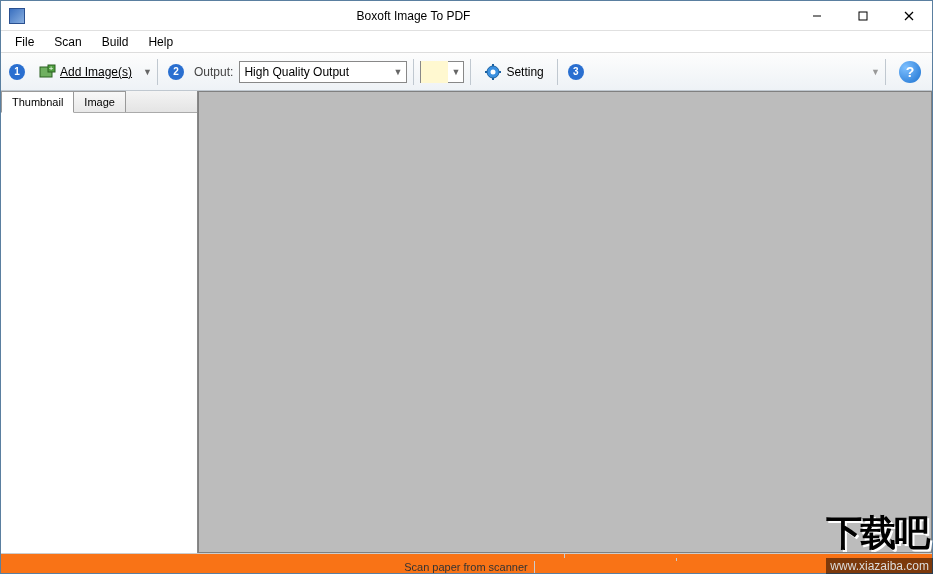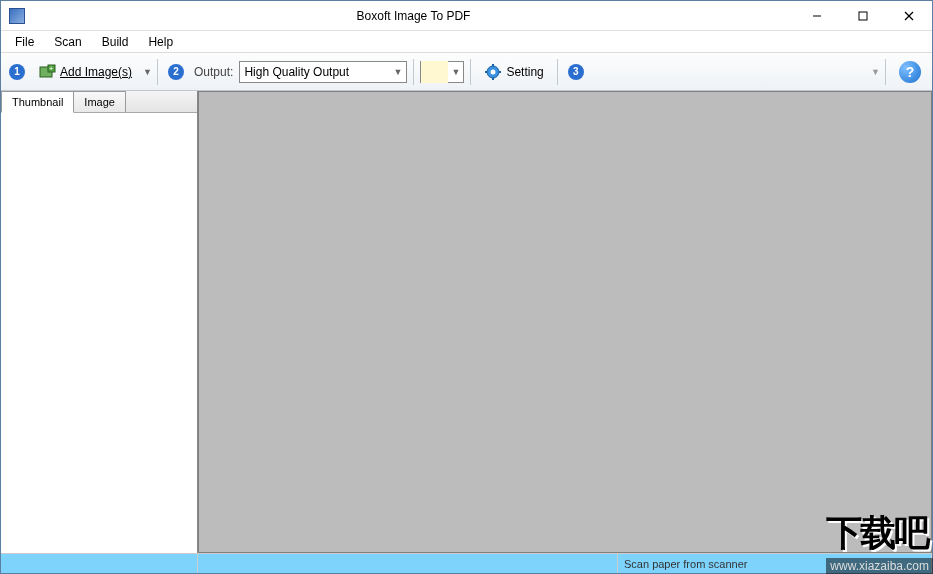--- a/index.html
+++ b/index.html
@@ -35,21 +35,21 @@
     
     .main { display: flex; height: calc(100% - 30px - 22px - 38px - 20px); }
     .left-panel { width: 197px; border-right: 1px solid #888; background: #fff; display: flex; flex-direction: column; }
     .tabs { display: flex; height: 22px; background: linear-gradient(#f4f4f4, #e4e4e4); border-bottom: 1px solid #aaa; font-size: 11px; }
     .tab { padding: 2px 10px; border: 1px solid #999; border-bottom: none; margin-right: -1px; cursor: pointer; background: linear-gradient(#f8f8f8, #e8e8e8); display: flex; align-items: center; }
     .tab.active { background: #fff; position: relative; z-index: 1; border-bottom: 1px solid #fff; margin-bottom: -1px; }
     .tab-content { flex: 1; background: #fff; }
     .preview { flex: 1; background: #bcbcbc; border: 1px solid #808080; margin: 0; }
 
     
-    .statusbar { height: 20px; background: #7dd3fc; border-top: 1px solid #ccc; display: flex; align-items: center; font-size: 11px; color: #333; }
+    .statusbar { height: 20px; background: #f97316; border-top: 1px solid #ccc; display: flex; align-items: center; font-size: 11px; color: #333; flex-direction: column; }
     .status-cell { border-right: 1px solid #ccc; height: 100%; display: flex; align-items: center; padding: 0 6px; }
     .status-left { width: 197px; }
     .status-mid { width: 420px; }
 
     
     .watermark { position: absolute; right: 0; bottom: 0; font-family: Arial, sans-serif; pointer-events: none; }
     .wm-big { font-size: 36px; font-weight: 900; color: #000; text-shadow: 2px 2px 0 #fff; letter-spacing: -2px; }
     .wm-small { font-size: 12px; color: #ddd; background: rgba(0,0,0,0.5); padding: 1px 4px; text-align: right; }
   </style>
 </head>

